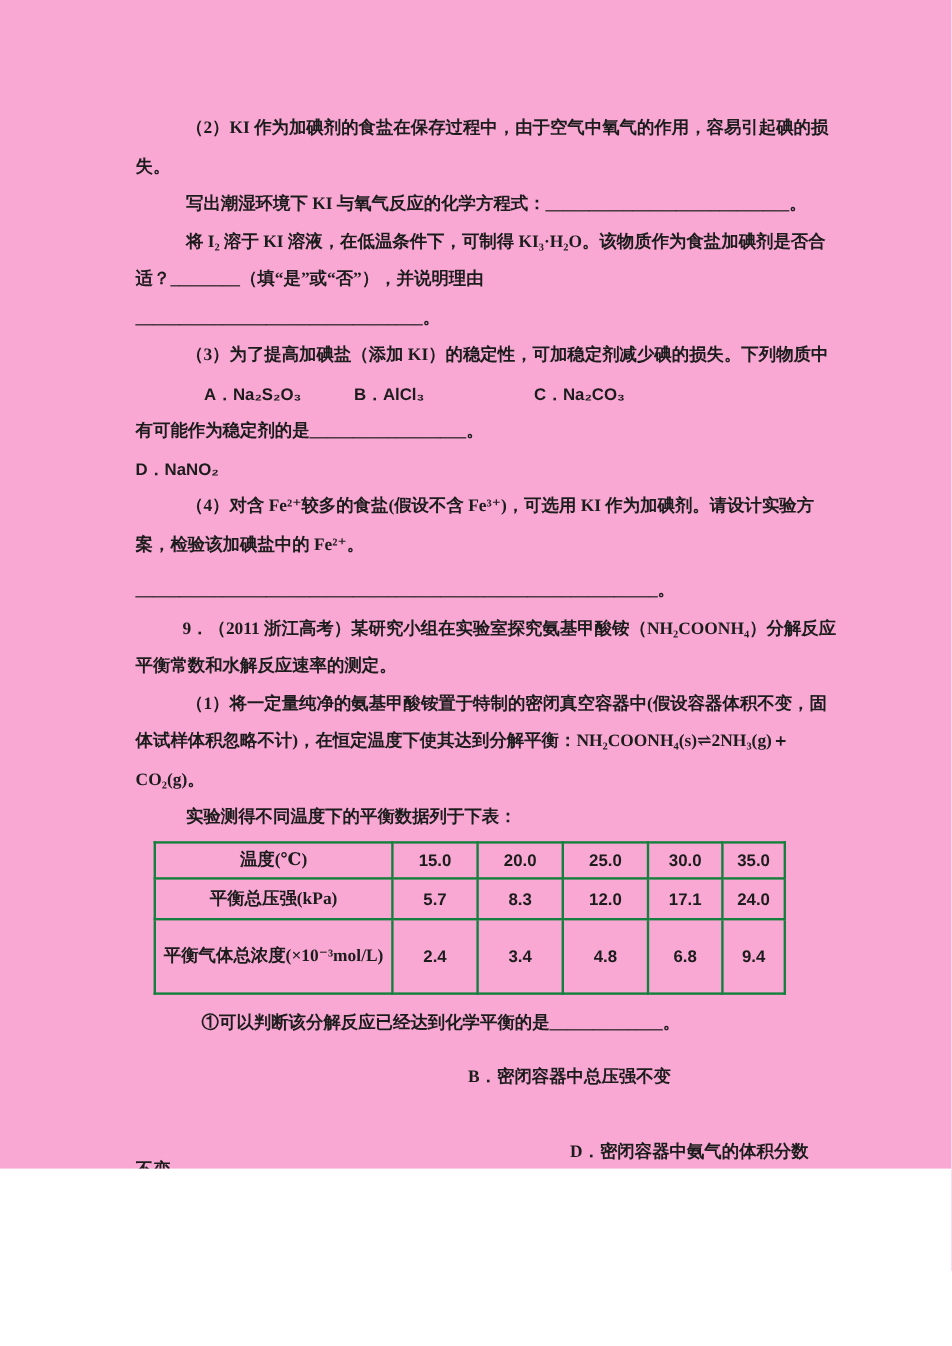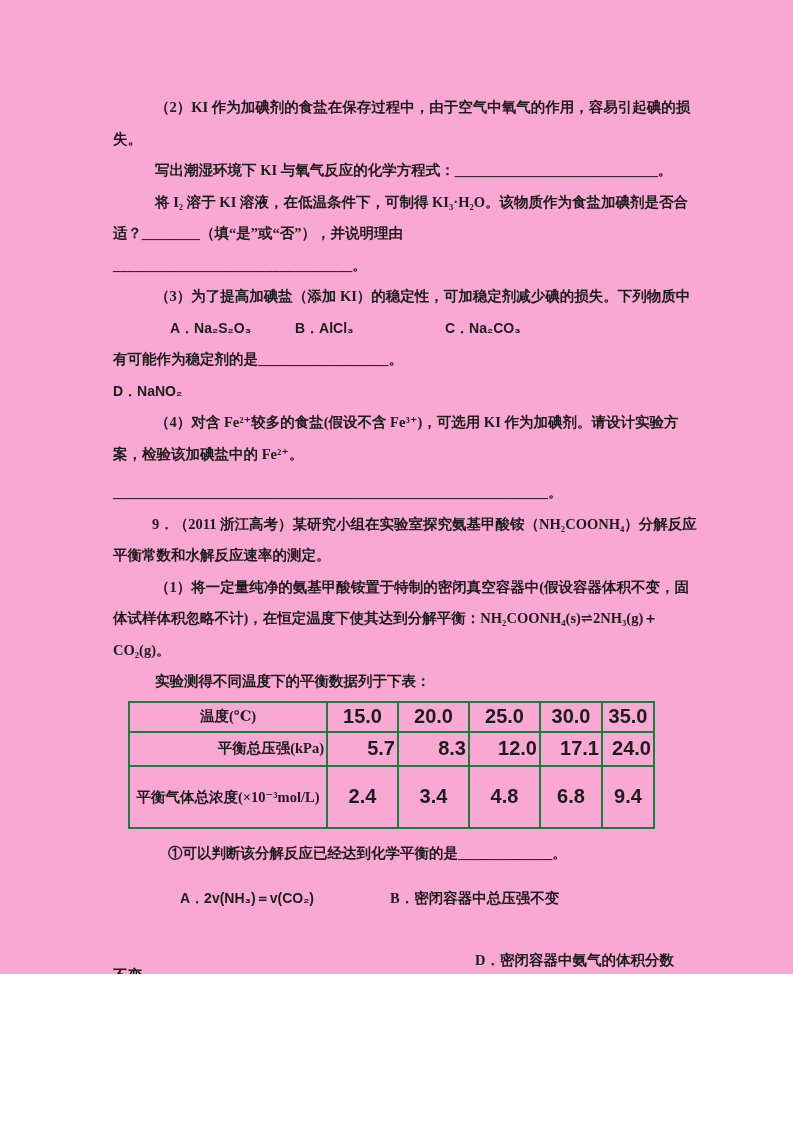--- a/index.html
+++ b/index.html
@@ -47,23 +47,23 @@
   .datatable td {
     border:2px solid #15803d;
     text-align:center;
     vertical-align:middle;
     font-size:14.5px;
     padding:0 2px;
     white-space:nowrap;
     overflow:hidden;
   }
   .datatable .r1 td { height:28px; }
-  .datatable .r2 td { height:32px;text-align:right; }
+  .datatable .r2 td { height:32px; }
   .datatable .r3 td { height:60px; }
-  .datatable td.val { font-family:"Liberation Sans","DejaVu Sans",sans-serif; font-size:20px; }
+  .datatable td.val { font-family:"Liberation Sans","DejaVu Sans",sans-serif; font-size:14px; }
   .datatable td.wraplab { white-space:normal; line-height:24px; }
 
   .footer {
     position:absolute; left:0; top:1030px; width:793px;
     text-align:center;
     font-size:13.5px;
     font-weight:normal;
     color:#222222;
   }
 </style>
@@ -132,21 +132,20 @@
           <td class="val">3.4</td>
           <td class="val">4.8</td>
           <td class="val">6.8</td>
           <td class="val">9.4</td>
         </tr>
       </tbody>
     </table>
 
     <div class="line indsub">①可以判断该分解反应已经达到化学平衡的是_____________。</div>
     <div class="line optrow2 gap-md">
-      <span class="posA latin">A．2v(NH₃)＝v(CO₂)</span>
       <span class="posB">B．密闭容器中总压强不变</span>
     </div>
     <div class="line optrow2 gap-md">
       <span class="posD">D．密闭容器中氨气的体积分数</span>
     </div>
     <div class="line">不变</div>
 
   </div>
 
   <div class="footer">第4页 ｜ 共8页</div>

